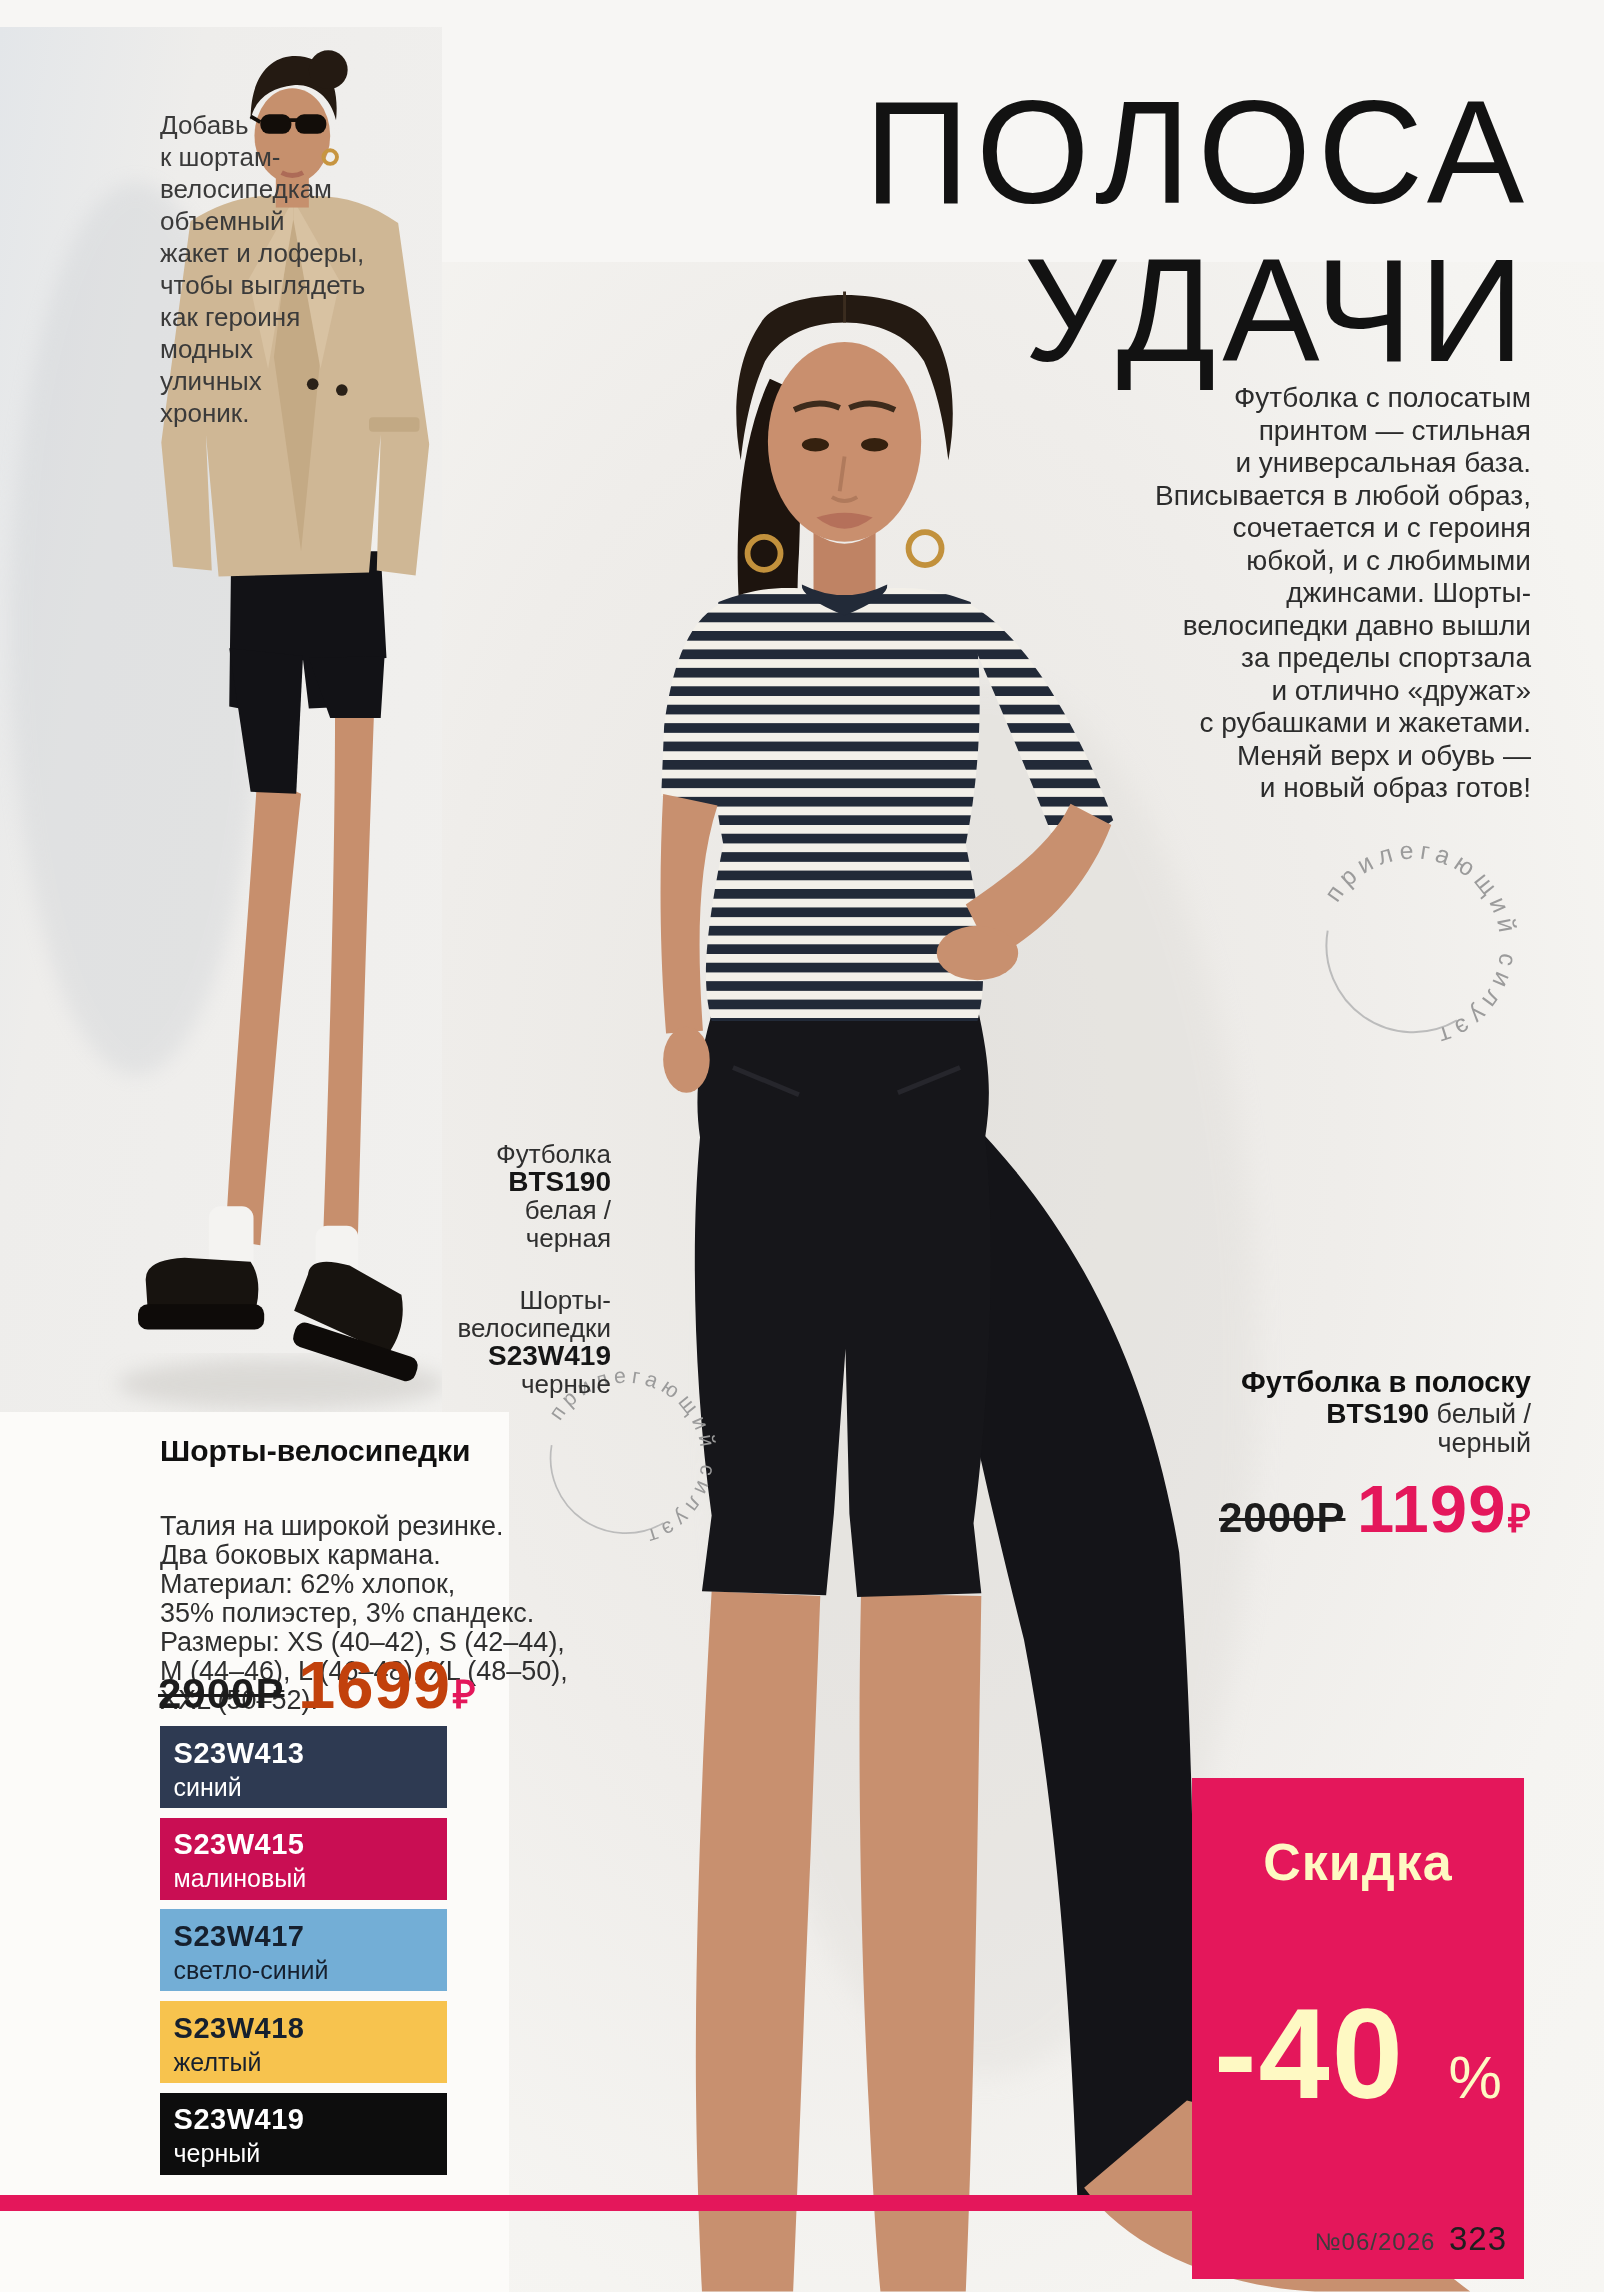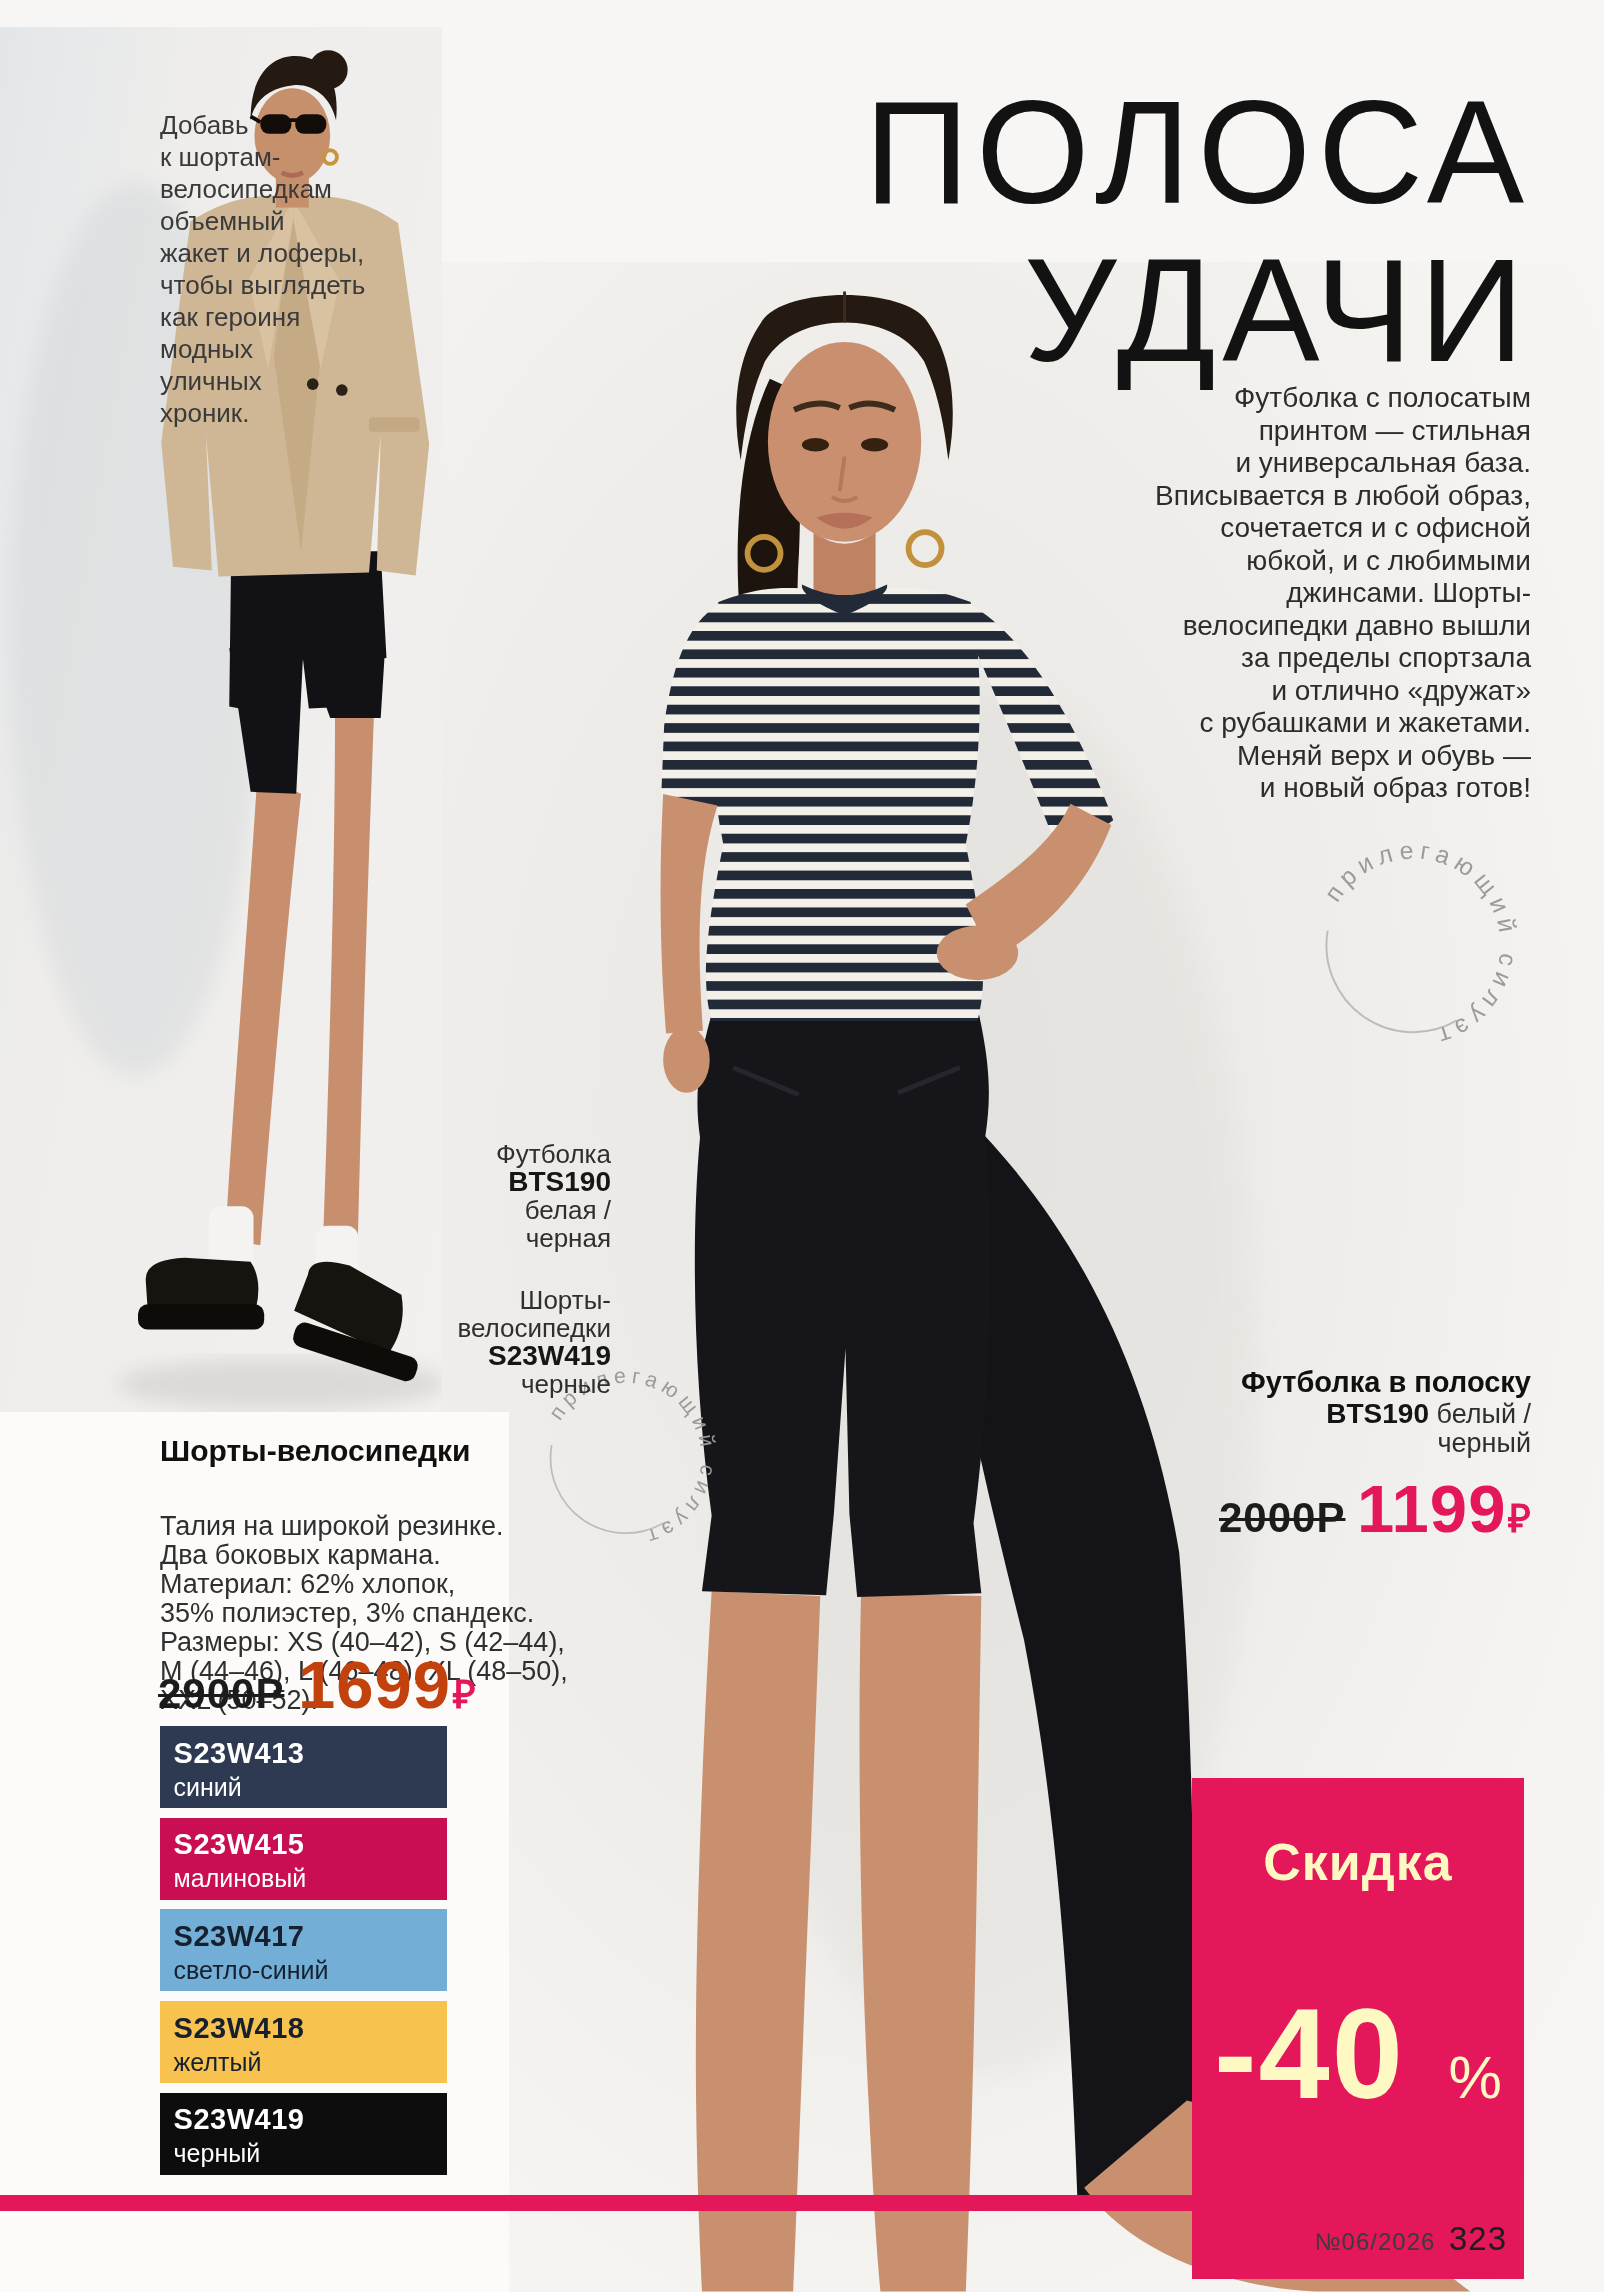--- a/index.html
+++ b/index.html
@@ -206,21 +206,21 @@
 чтобы выглядеть
 как героиня
 модных
 уличных
 хроник.</div>
 
   <div class="abs lead ml">Футболка с полосатым
 принтом — стильная
 и универсальная база.
 Вписывается в любой образ,
-сочетается и с офисной
+сочетается и с героиня
 юбкой, и с любимыми
 джинсами. Шорты-
 велосипедки давно вышли
 за пределы спортзала
 и отлично «дружат»
 с рубашками и жакетами.
 Меняй верх и обувь —
 и новый образ готов!</div>
 
   <div class="abs badge-top">

